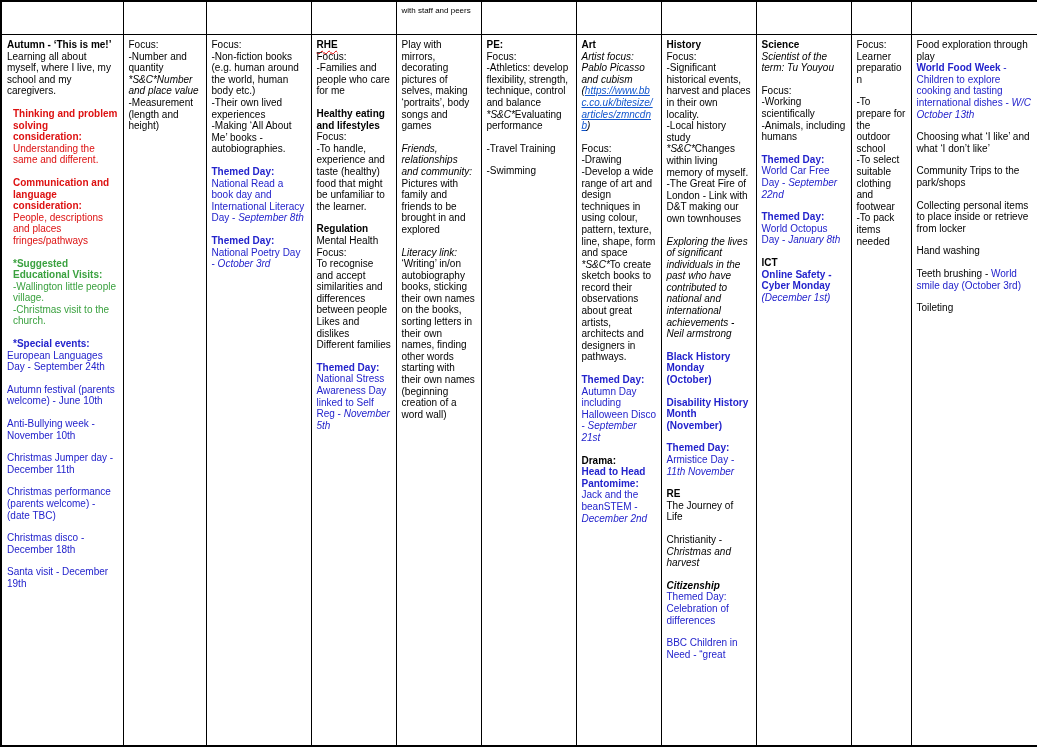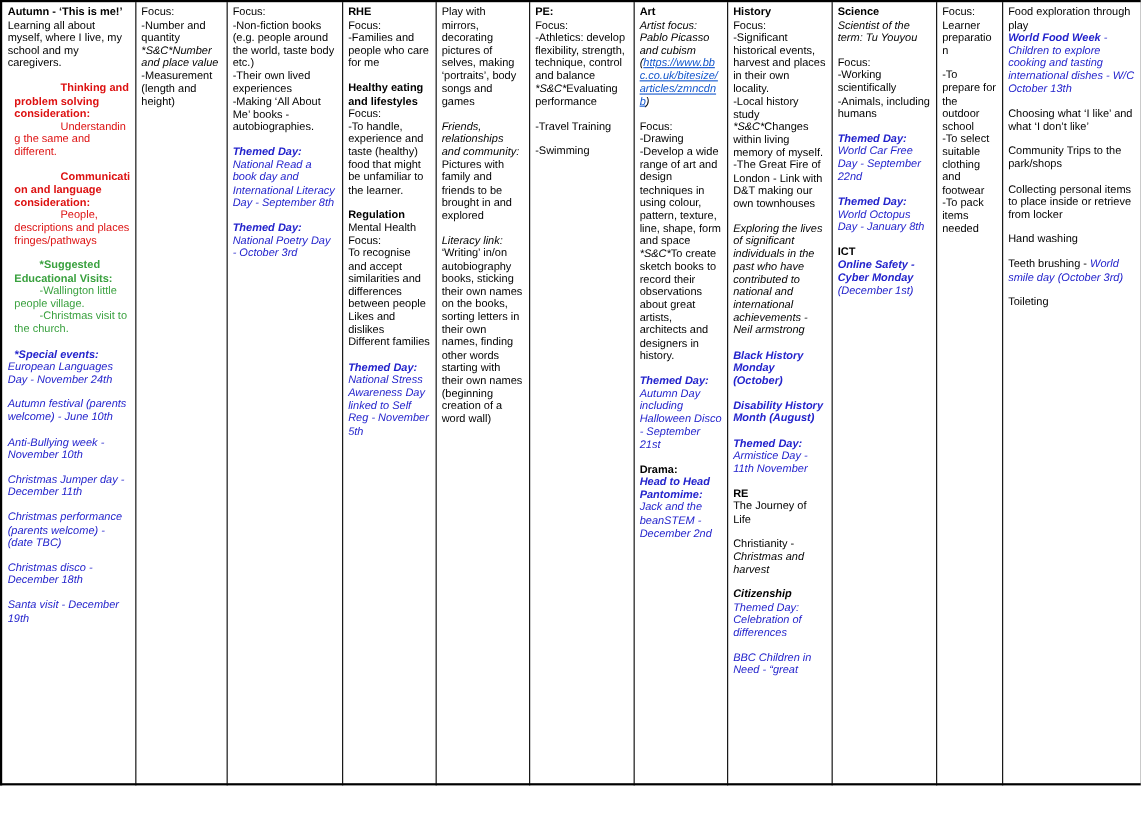--- a/index.html
+++ b/index.html
@@ -5,61 +5,74 @@
   html,body{margin:0;padding:0;background:#fff;}
   body{width:1037px;height:755px;overflow:hidden;font-family:"Liberation Sans",sans-serif;}
   table{border-collapse:collapse;table-layout:fixed;width:1037px;border:2px solid #000;}
   td{border:1px solid #000;vertical-align:top;padding:4px 4px 4px 5px;font-size:10px;line-height:11.6px;color:#000;overflow:hidden;}
   tr.header-row td{height:24px;font-size:8px;line-height:9.5px;padding-top:4px;}
   tr.body-row td{height:702px;}
   .para{margin:0;word-wrap:break-word;}
   .gap{height:11px;}
   .b{font-weight:bold;}
   .i{font-style:italic;}
-  .red{color:#dd1111;margin-left:42px;}
-  .green{color:#3aa13f;margin-left:23px;}
-  .blue{color:#2323cc;font-style:italic;}
+  .red{color:#dd1111;}
+  .green{color:#3aa13f;}
+  .blue{color:#2323cc;}
   .link{color:#1155cc;text-decoration:underline;word-break:break-all;}
-  .wavy{text-decoration-style:wavy;text-decoration-color:#e00000;text-decoration-thickness:1px;text-underline-offset:2px;}
+  .wavy{text-decoration:underline;text-decoration-style:wavy;text-decoration-color:#e00000;text-decoration-thickness:1px;text-underline-offset:2px;}
   .ind{padding-left:6px;}
 </style>
 </head>
 <body>
 
 <table>
   <colgroup>
     <col style="width:122px">
       <col style="width:83px">
       <col style="width:105px">
       <col style="width:85px">
     <col style="width:85px">
       <col style="width:95px">
       <col style="width:85px">
       <col style="width:95px">
     <col style="width:95px">
       <col style="width:60px">
       <col style="width:127px">
   </colgroup>
   <tbody>
+      <tr class="header-row">
+    <td></td>
+    <td></td>
+    <td></td>
+    <td></td>
+    <td>with staff and peers</td>
+    <td></td>
+    <td></td>
+    <td></td>
+    <td></td>
+    <td></td>
+    <td></td>
+  </tr>
   <tr class="body-row">
     <td>
           <div class="para"><span class="b">Autumn - ‘This is me!’</span><span> Learning all about myself, where I live, my school and my caregivers.</span></div>
           <div class="gap"></div>
           <div class="para ind"><span class="b red">Thinking and problem solving consideration:</span></div>
           <div class="para ind"><span class="red">Understanding the same and different.</span></div>
           <div class="gap"></div>
           <div class="para ind"><span class="b red">Communication and language consideration:</span></div>
           <div class="para ind"><span class="red">People, descriptions and places fringes/pathways</span></div>
           <div class="gap"></div>
           <div class="para ind"><span class="b green">*Suggested Educational Visits:</span></div>
           <div class="para ind"><span class="green">-Wallington little people village.</span></div>
           <div class="para ind"><span class="green">-Christmas visit to the church.</span></div>
           <div class="gap"></div>
           <div class="para ind"><span class="b blue">*Special events:</span></div>
-          <div class="para"><span class="blue">European Languages Day - November 24th</span></div>
+          <div class="para"><span class="blue">European Languages Day - September 24th</span></div>
           <div class="gap"></div>
           <div class="para"><span class="blue">Autumn festival (parents welcome) - June 10th</span></div>
           <div class="gap"></div>
           <div class="para"><span class="blue">Anti-Bullying week - November 10th</span></div>
           <div class="gap"></div>
           <div class="para"><span class="blue">Christmas Jumper day - December 11th</span></div>
           <div class="gap"></div>
           <div class="para"><span class="blue">Christmas performance (parents welcome) - (date TBC)</span></div>
           <div class="gap"></div>
           <div class="para"><span class="blue">Christmas disco - December 18th</span></div>
@@ -67,21 +80,21 @@
           <div class="para"><span class="blue">Santa visit - December 19th</span></div>
         </td>
     <td>
           <div class="para"><span>Focus:</span></div>
           <div class="para"><span>-Number and quantity</span></div>
           <div class="para"><span class="i">*S&amp;C*Number and place value</span></div>
           <div class="para"><span>-Measurement (length and height)</span></div>
         </td>
     <td>
           <div class="para"><span>Focus:</span></div>
-          <div class="para"><span>-Non-fiction books (e.g. people around the world, taste body etc.)</span></div>
+          <div class="para"><span>-Non-fiction books (e.g. human around the world, human body etc.)</span></div>
           <div class="para"><span>-Their own lived experiences</span></div>
           <div class="para"><span>-Making ‘All About Me’ books - autobiographies.</span></div>
           <div class="gap"></div>
           <div class="para"><span class="b blue">Themed Day:</span></div>
           <div class="para"><span class="blue">National Read a book day and International Literacy Day - </span><span class="i blue">September 8th</span></div>
           <div class="gap"></div>
           <div class="para"><span class="b blue">Themed Day:</span></div>
           <div class="para"><span class="blue">National Poetry Day - </span><span class="i blue">October 3rd</span></div>
         </td>
     <td>
@@ -122,42 +135,42 @@
           <div class="para"><span>-Swimming</span></div>
         </td>
     <td>
           <div class="para"><span class="b">Art</span></div>
           <div class="para"><span class="i">Artist focus: Pablo Picasso and cubism</span></div>
           <div class="para"><span class="i">(</span><span class="i link">https://www.bbc.co.uk/bitesize/articles/zmncdnb</span><span class="i">)</span></div>
           <div class="gap"></div>
           <div class="para"><span>Focus:</span></div>
           <div class="para"><span>-Drawing</span></div>
           <div class="para"><span>-Develop a wide range of art and design techniques in using colour, pattern, texture, line, shape, form and space</span></div>
-          <div class="para"><span class="i">*S&amp;C*</span><span>To create sketch books to record their observations about great artists, architects and designers in history.</span></div>
+          <div class="para"><span class="i">*S&amp;C*</span><span>To create sketch books to record their observations about great artists, architects and designers in pathways.</span></div>
           <div class="gap"></div>
           <div class="para"><span class="b blue">Themed Day:</span></div>
           <div class="para"><span class="blue">Autumn Day including Halloween Disco - </span><span class="i blue">September 21st</span></div>
           <div class="gap"></div>
           <div class="para"><span class="b">Drama:</span></div>
           <div class="para"><span class="b blue">Head to Head Pantomime:</span></div>
           <div class="para"><span class="blue">Jack and the beanSTEM - </span><span class="i blue">December 2nd</span></div>
         </td>
     <td>
           <div class="para"><span class="b">History</span></div>
           <div class="para"><span>Focus:</span></div>
           <div class="para"><span>-Significant historical events, harvest and places in their own locality.</span></div>
           <div class="para"><span>-Local history study</span></div>
           <div class="para"><span class="i">*S&amp;C*</span><span>Changes within living memory of myself.</span></div>
           <div class="para"><span>-The Great Fire of London - Link with D&amp;T making our own townhouses</span></div>
           <div class="gap"></div>
           <div class="para"><span class="i">Exploring the lives of significant individuals in the past who have contributed to national and international achievements - Neil armstrong</span></div>
           <div class="gap"></div>
           <div class="para"><span class="b blue">Black History Monday (October)</span></div>
           <div class="gap"></div>
-          <div class="para"><span class="b blue">Disability History Month (August)</span></div>
+          <div class="para"><span class="b blue">Disability History Month (November)</span></div>
           <div class="gap"></div>
           <div class="para"><span class="b blue">Themed Day:</span></div>
           <div class="para"><span class="blue">Armistice Day - </span><span class="i blue">11th November</span></div>
           <div class="gap"></div>
           <div class="para"><span class="b">RE</span></div>
           <div class="para"><span>The Journey of Life</span></div>
           <div class="gap"></div>
           <div class="para"><span>Christianity - </span><span class="i">Christmas and harvest</span></div>
           <div class="gap"></div>
           <div class="para"><span class="b i">Citizenship</span></div>

